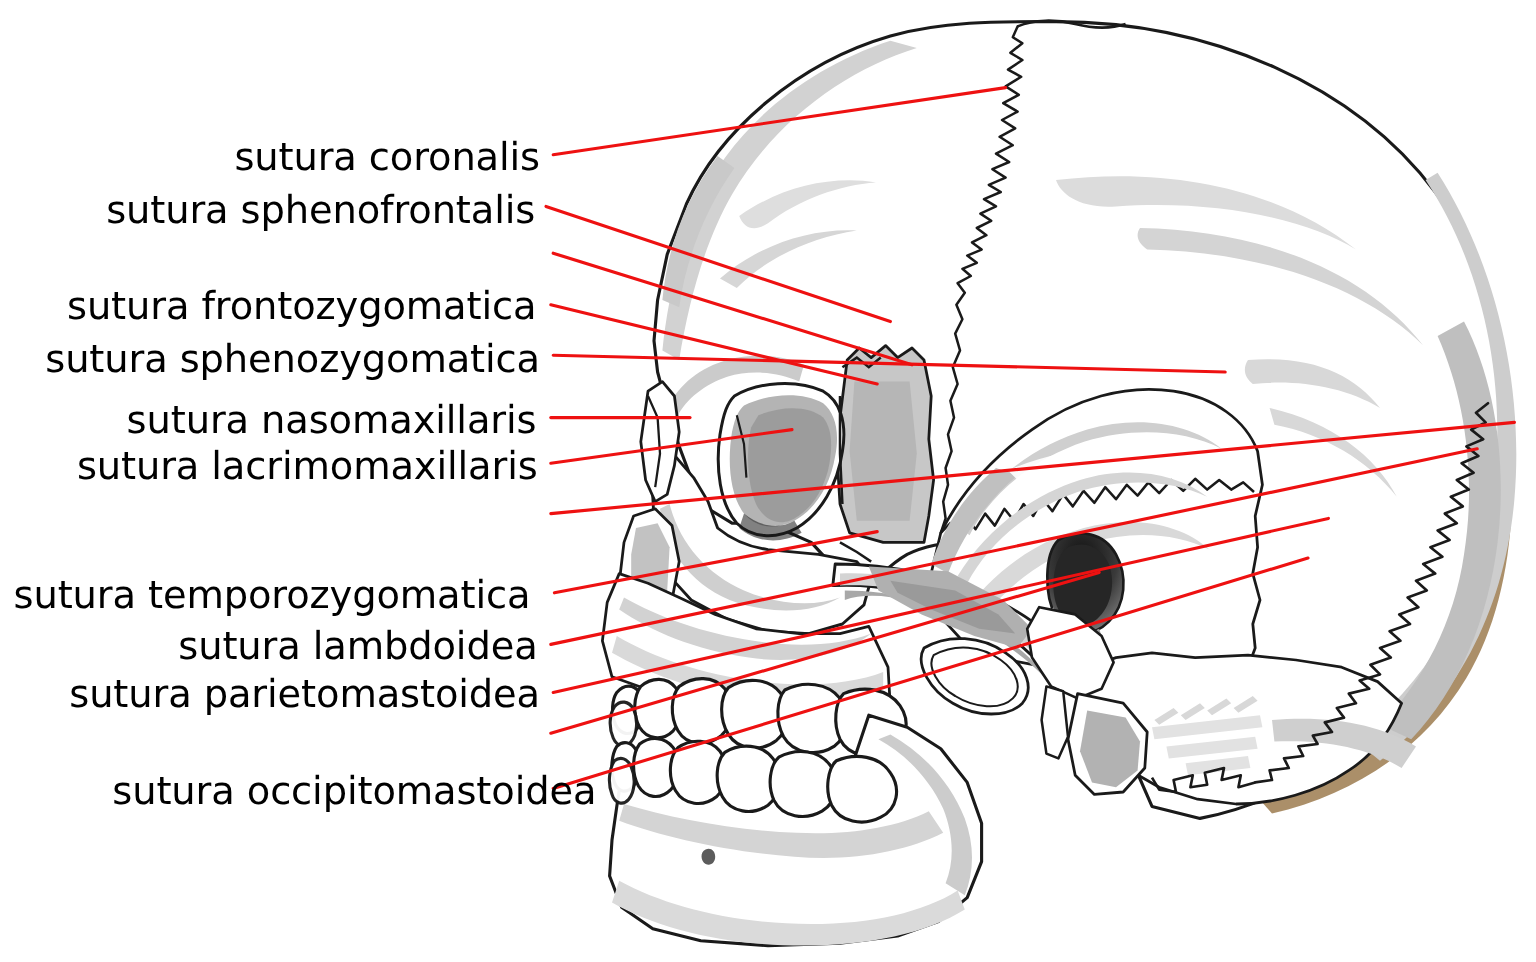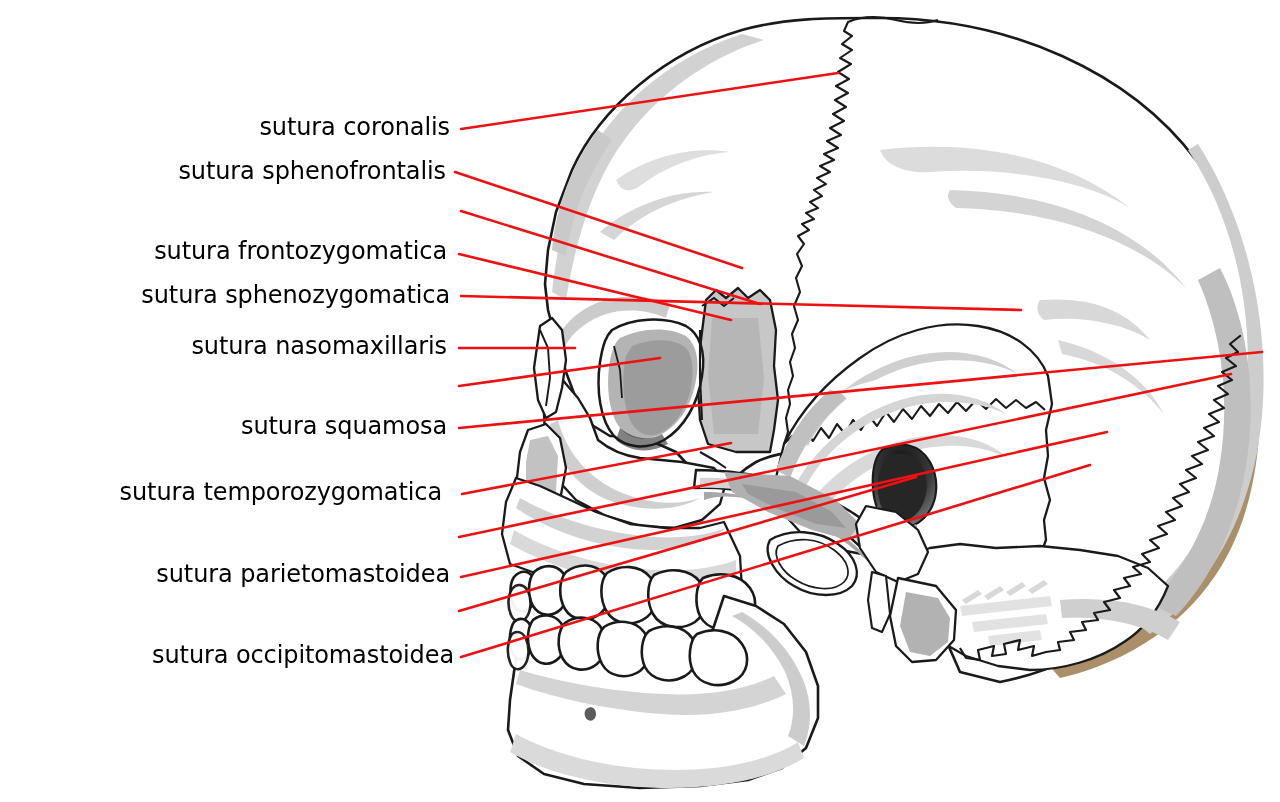--- a/index.html
+++ b/index.html
@@ -31,21 +31,21 @@
     height: 802px;
     pointer-events: none;
   }
   .label {
     position: absolute;
     right: 0;
     white-space: nowrap;
     text-align: right;
     color: #000000;
     font-family: "DejaVu Sans", "Liberation Sans", sans-serif;
-    font-size: 24px;
+    font-size: 32px;
     line-height: 1;
     letter-spacing: -0.1px;
     pointer-events: auto;
   }
 </style>
 </head>
 <body>
 
 <div id="stage">
 
@@ -325,19 +325,20 @@
         <line x1="461" y1="657" x2="1090" y2="465" stroke="#ee1111"></line>
       </g>
   </svg>
 
   <div id="labels">
       <div class="label" style="right: 830px; top: 115px;">sutura coronalis</div>
       <div class="label" style="right: 834px; top: 159px;">sutura sphenofrontalis</div>
       <div class="label" style="right: 833px; top: 239px;">sutura frontozygomatica</div>
       <div class="label" style="right: 830px; top: 283px; text-align: center;">sutura sphenozygomatica</div>
       <div class="label" style="right: 833px; top: 334px; margin-left: 29px;">sutura nasomaxillaris</div>
-      <div class="label" style="right: 833px; top: 414px;">sutura squamosa</div>
+      <div class="label" style="right: 832px; top: 372px;">sutura lacrimomaxillaris</div>
       <div class="label" style="right: 838px; top: 480px;">sutura temporozygomatica</div>
+      <div class="label" style="right: 832px; top: 522px;">sutura lambdoidea</div>
       <div class="label" style="right: 830px; top: 562px;">sutura parietomastoidea</div>
-      <div class="label" style="right: 826px; top: 643px;">sutura occipitomastoidea</div>
+      <div class="label" style="right: 783px; top: 643px;">sutura occipitomastoidea</div>
     </div>
 
 </div>
 
 </body></html>

